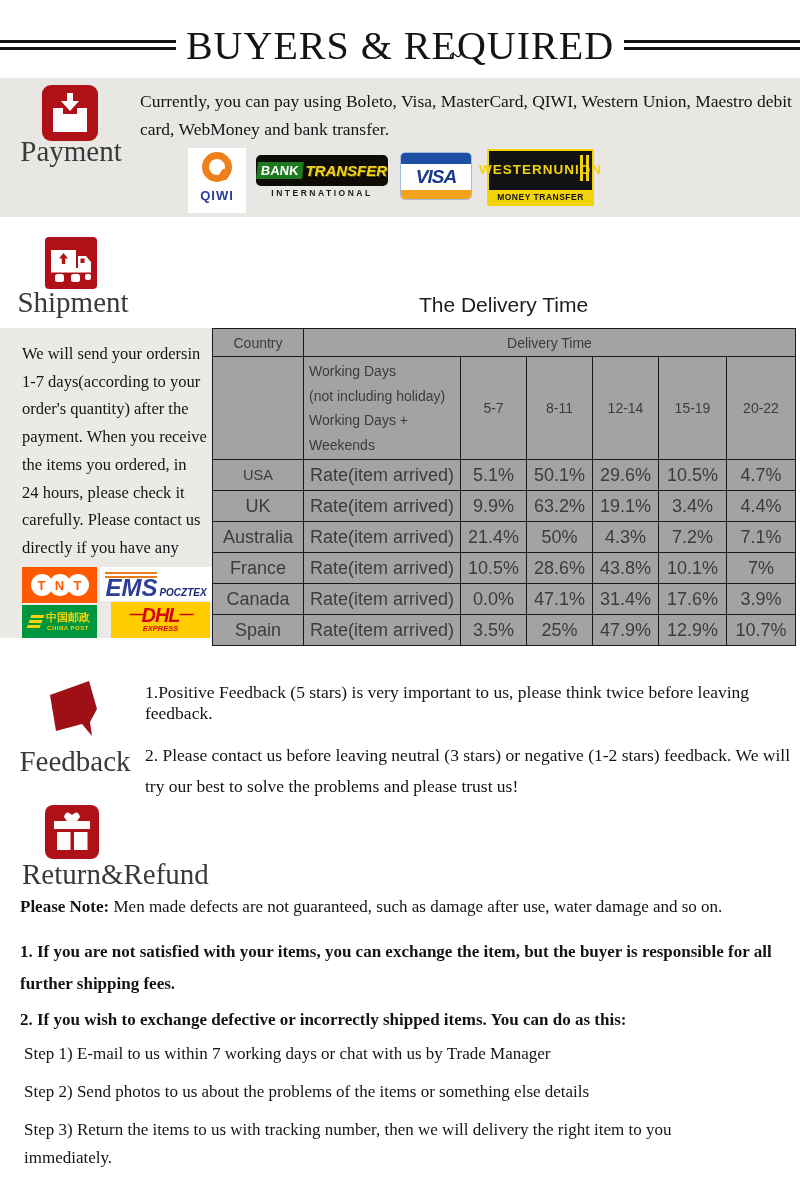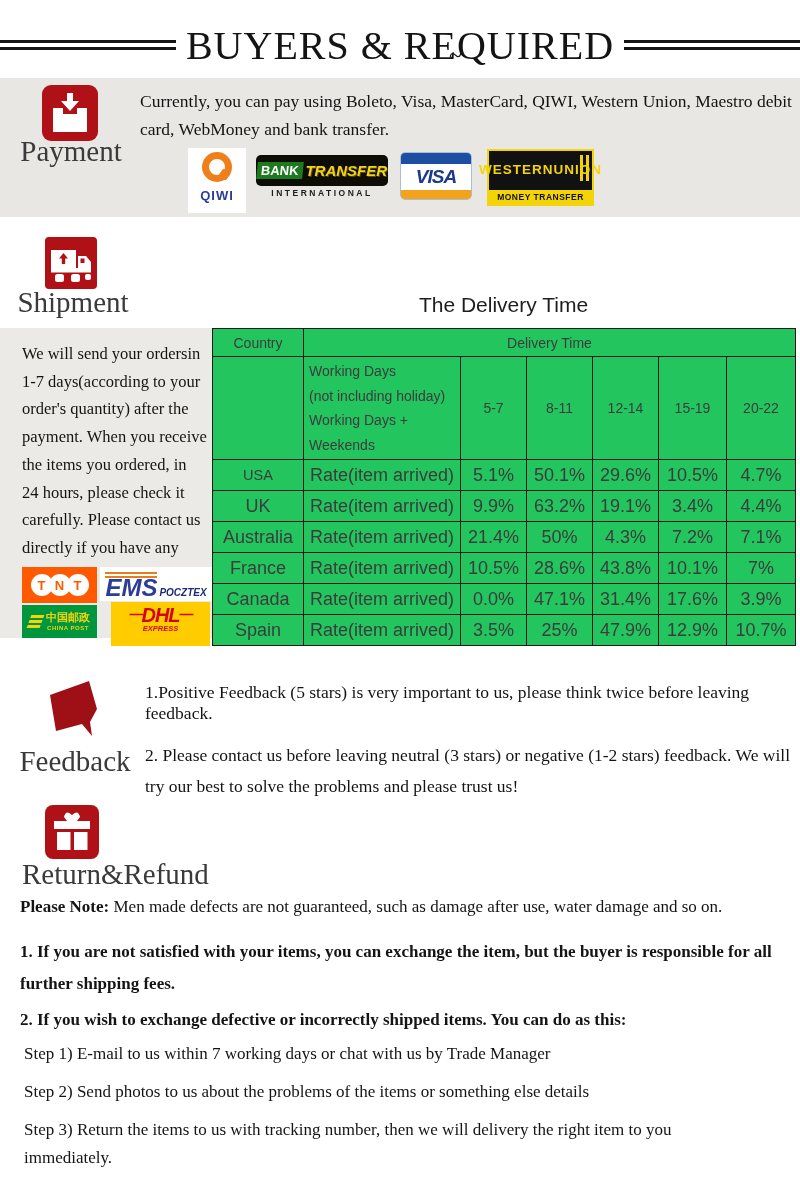--- a/index.html
+++ b/index.html
@@ -51,27 +51,27 @@
 
   .logo-tnt { position:absolute; left:22px; top:567px; width:75px; height:36px; background:#ff5a00; display:flex; align-items:center; justify-content:center; }
   .tnt-c { width:22px; height:22px; background:#fff; border-radius:50%; margin:0 -2px; display:flex; align-items:center; justify-content:center; font-family:"Liberation Sans", sans-serif; font-weight:bold; font-size:13px; color:#ff5a00; }
   .logo-ems { position:absolute; left:100px; top:567px; width:112px; height:34px; background:#fff; display:flex; align-items:flex-end; justify-content:center; padding-bottom:3px; }
   .ems-main { font-family:"Liberation Sans", sans-serif; font-weight:bold; font-style:italic; font-size:24px; line-height:0.85; color:#2b3d96; border-top:6px double #e87b1a; }
   .ems-sub { font-family:"Liberation Sans", sans-serif; font-weight:bold; font-style:italic; font-size:10px; color:#1b2a7a; margin-left:2px; }
   .logo-cp { position:absolute; left:22px; top:605px; width:75px; height:33px; background:#00963d; display:flex; align-items:center; justify-content:center; gap:4px; }
   .cp-mark { width:13px; height:13px; background:repeating-linear-gradient(#f5d408 0 3px, #00963d 3px 5px); transform:skewX(-20deg); }
   .cp-txt { color:#f5d408; font-family:"Liberation Sans", sans-serif; font-weight:bold; font-size:11px; line-height:1; text-align:center; }
   .cp-en { font-size:6px; letter-spacing:0.5px; display:block; margin-top:2px; }
-  .logo-dhl { position:absolute; left:111px; top:602px; width:99px; height:44px; background:#fc0; text-align:center; padding-top:4px; }
+  .logo-dhl { position:absolute; left:111px; top:602px; width:99px; height:36px; background:#fc0; text-align:center; padding-top:4px; }
   .dhl-main { font-family:"Liberation Sans", sans-serif; font-weight:bold; font-style:italic; font-size:20px; line-height:0.9; color:#d40511; letter-spacing:-1px; }
   .dhl-main::before, .dhl-main::after { content:"—"; font-size:14px; vertical-align:3px; letter-spacing:-2px; }
   .dhl-sub { font-family:"Liberation Sans", sans-serif; font-weight:bold; font-style:italic; font-size:7.5px; color:#d40511; }
 
   
-  .dtable { position:absolute; left:212px; top:328px; border-collapse:collapse; table-layout:fixed; width:583px; background:#22c55e; font-family:"Liberation Sans", sans-serif; color:#3c3c3c; }
+  .dtable { position:absolute; left:212px; top:328px; border-collapse:collapse; table-layout:fixed; width:583px; background:#a3a3a3; font-family:"Liberation Sans", sans-serif; color:#3c3c3c; }
   .dtable td { border:1px solid #1a1a1a; text-align:center; vertical-align:middle; font-size:18px; padding:0; }
   .dtable tr.r1 td { height:28px; font-size:14px; }
   .dtable tr.r2 td { height:66px; font-size:14px; }
   .dtable td.wd { text-align:left; padding:2px 2px 2px 5px; font-size:12.5px; line-height:1.75; }
   .dtable tr.dr td { height:31px; }
   .dtable td.cty { font-size:14.5px; }
 
   
   .fb-icon { position:absolute; left:44px; top:678px; }
   .fb-label { left:8px; top:745px; width:134px; text-align:center; }

